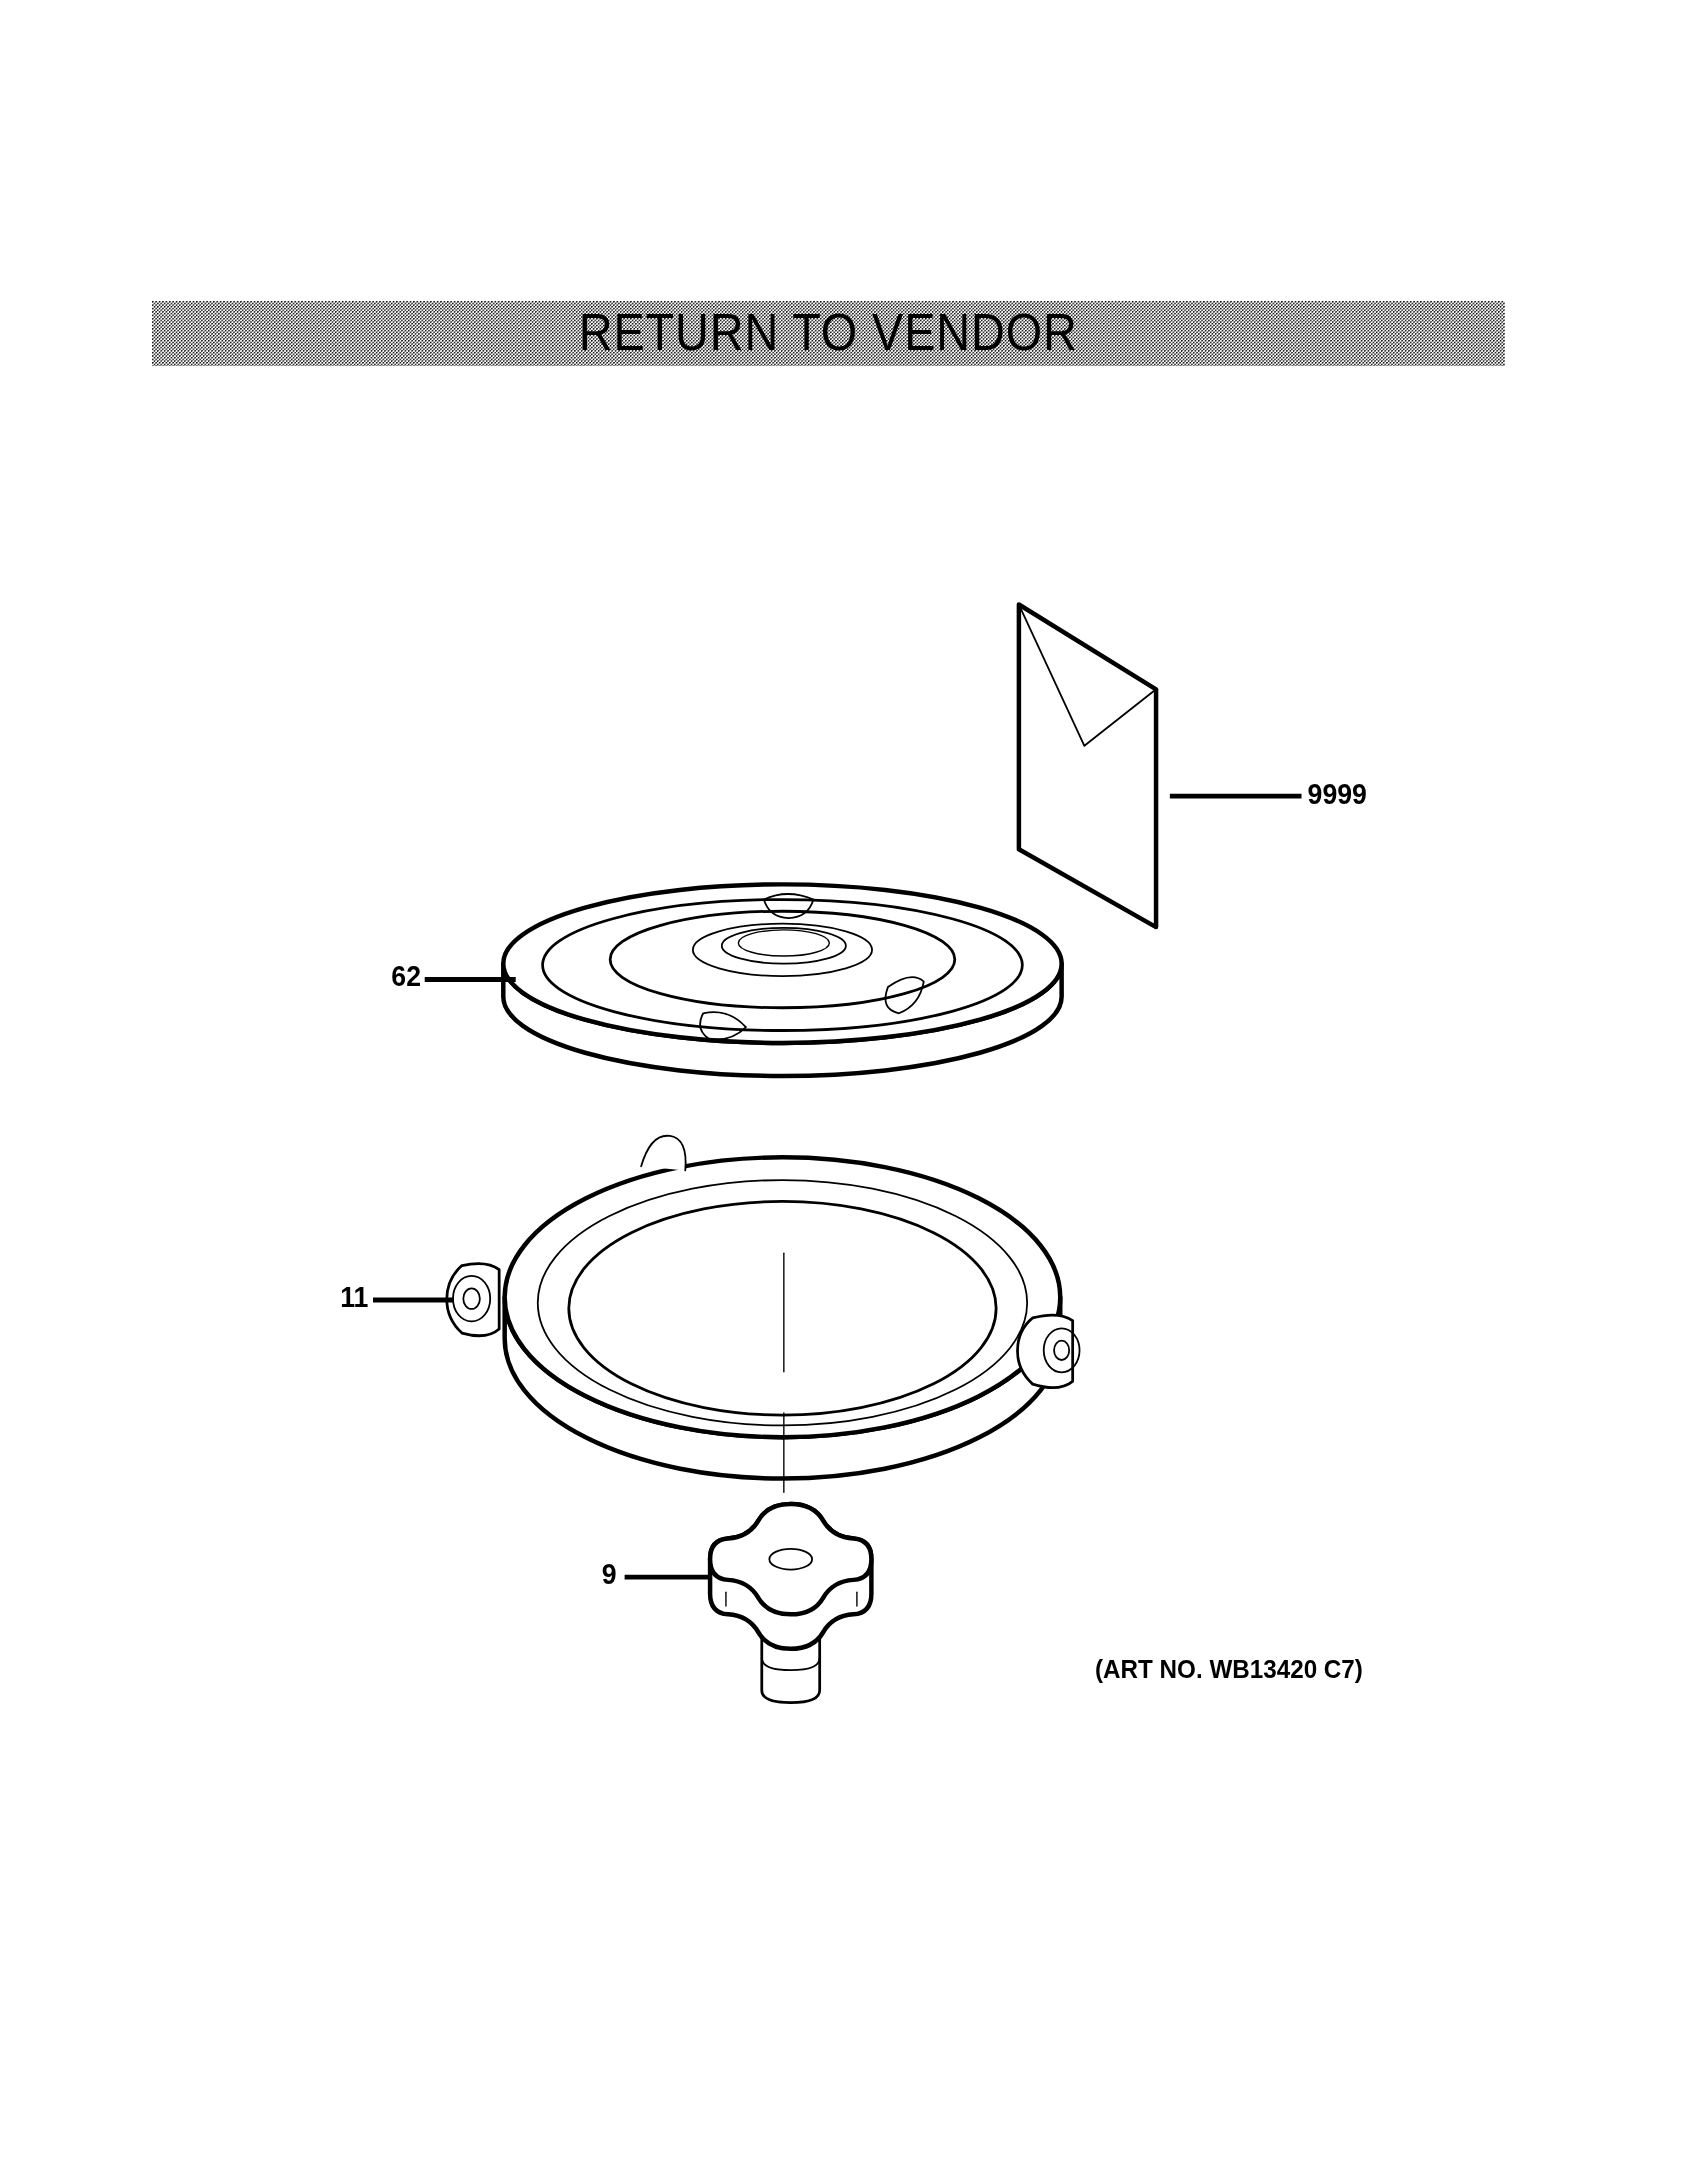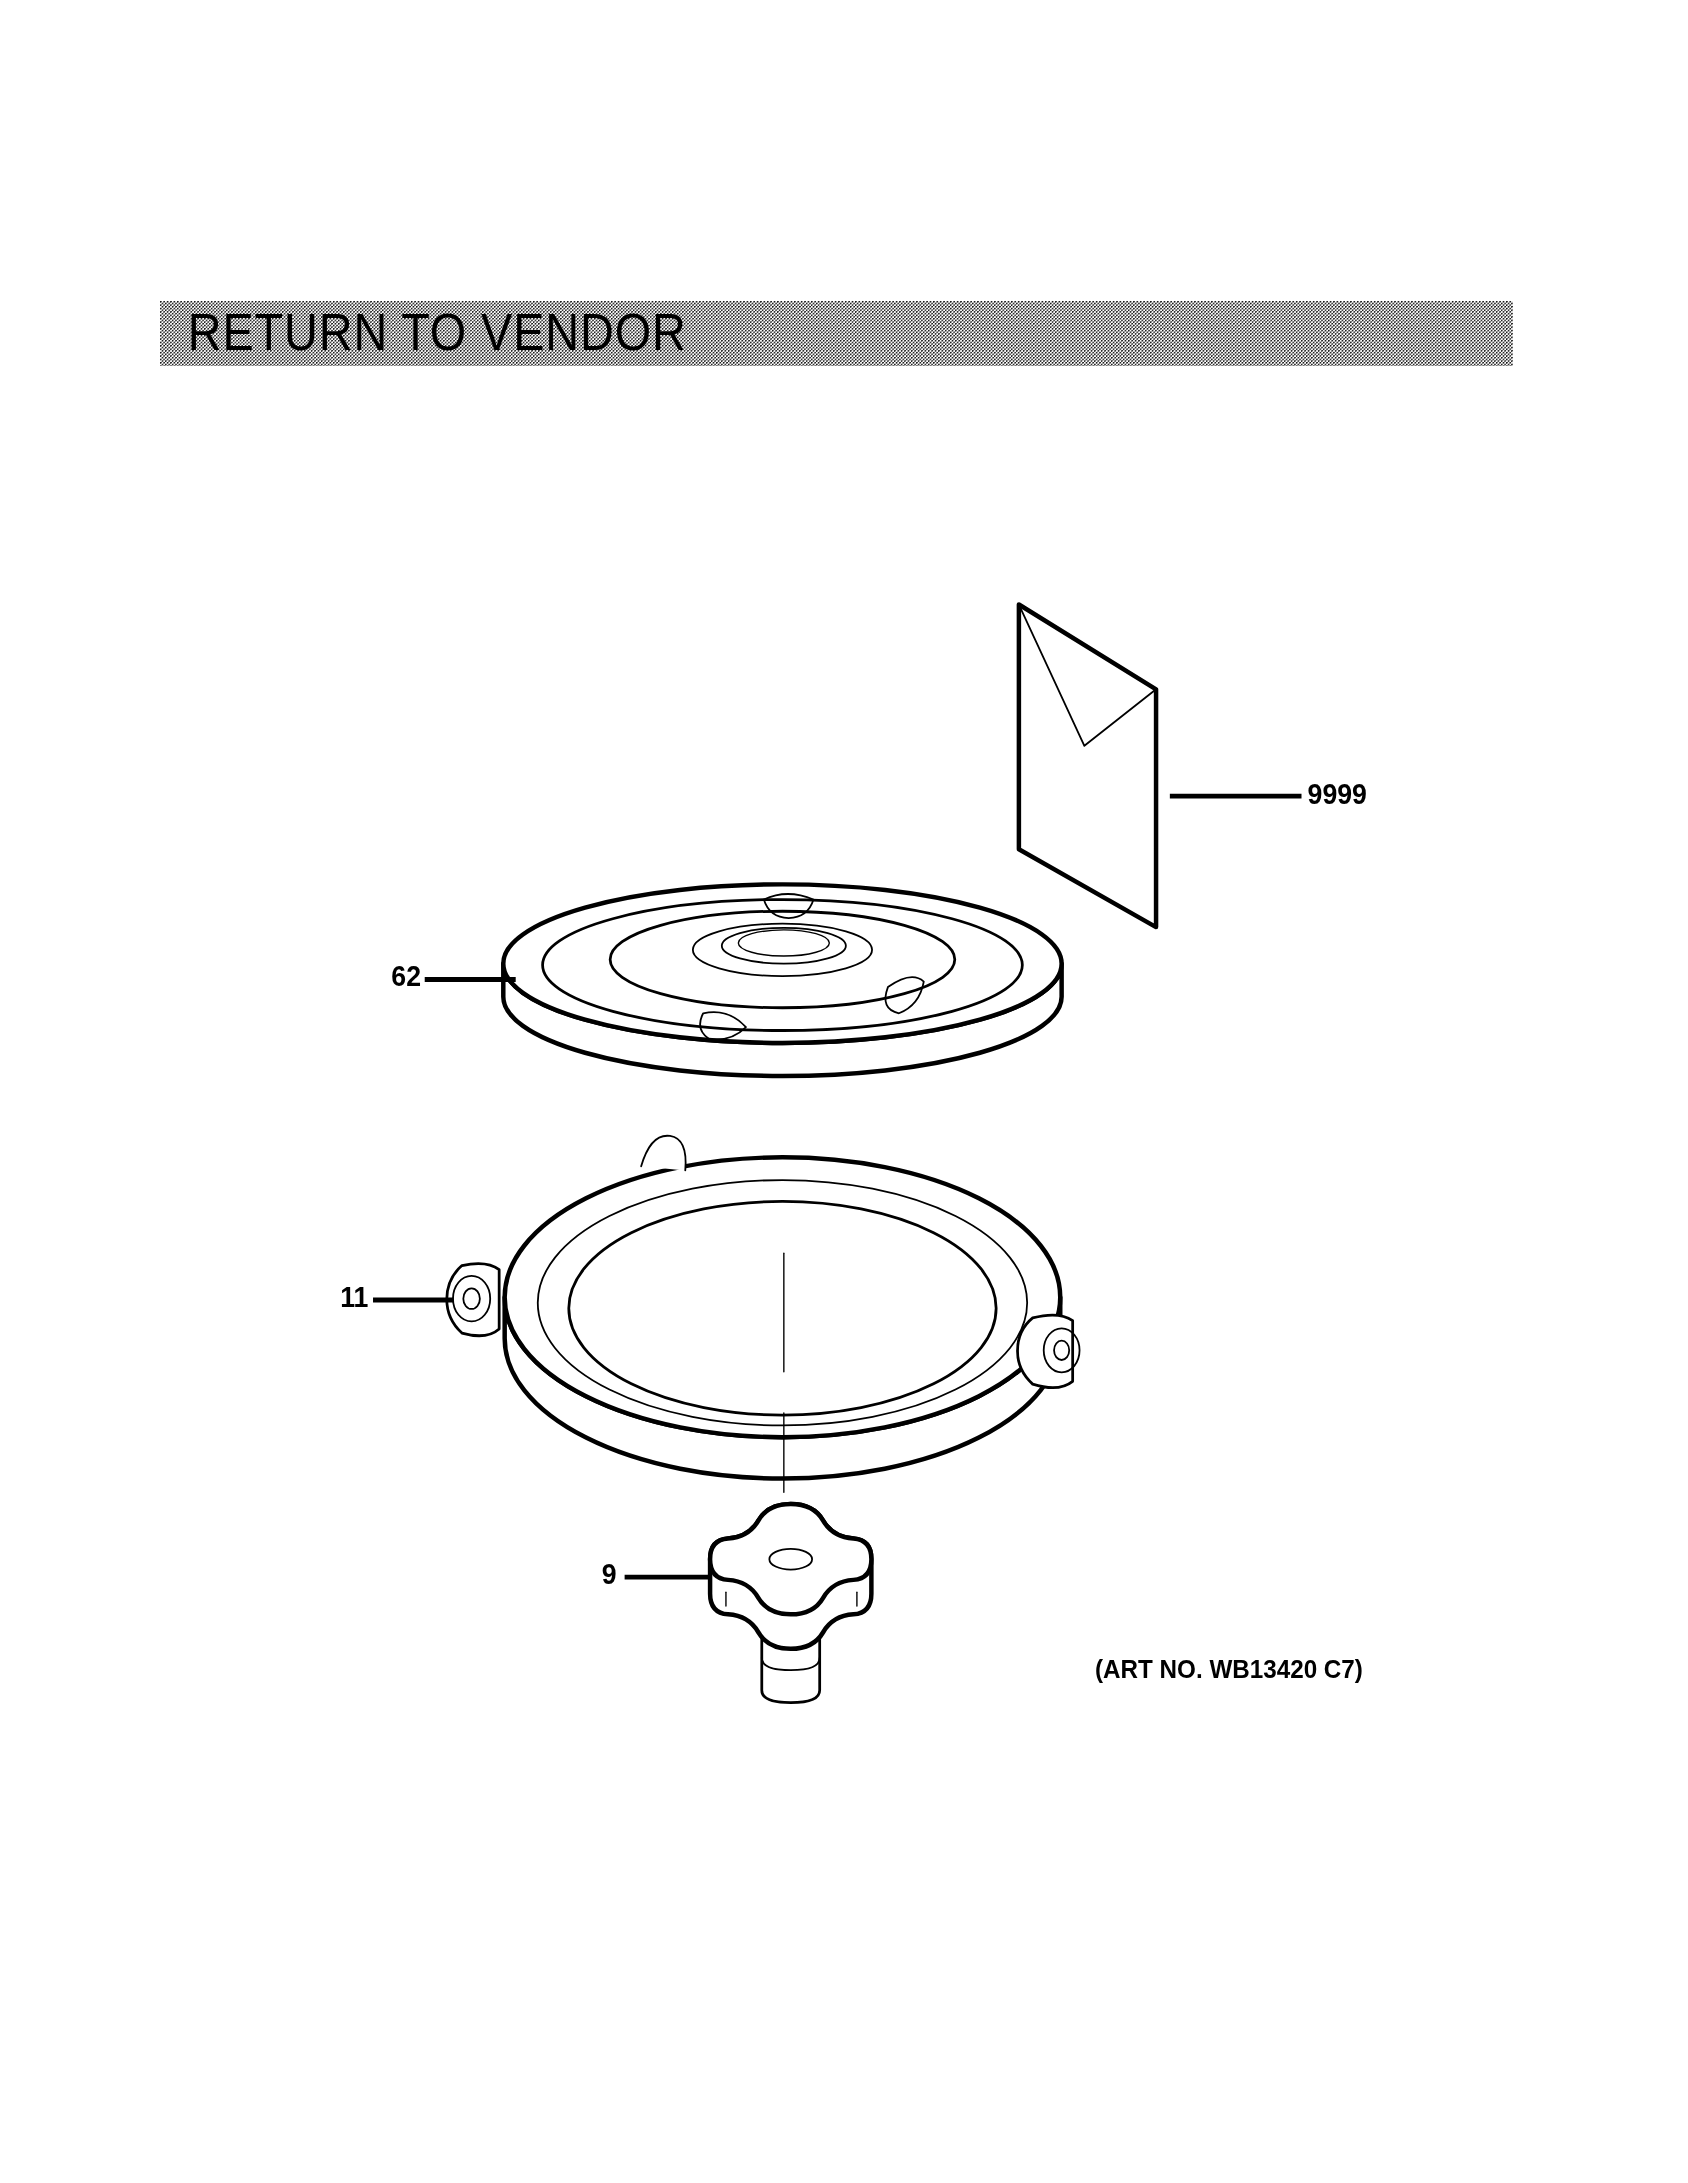--- a/index.html
+++ b/index.html
@@ -16,33 +16,34 @@
     position: relative;
     width: 1689px;
     height: 2183px;
     background: #ffffff;
     overflow: hidden;
   }
 
   
   #title-banner {
     position: absolute;
-    left: 160px;
+    left: 152px;
     top: 301px;
     width: 1353px;
     height: 65px;
     
     background-color: #ffffff;
     background-image:
       radial-gradient(circle at 0.7px 0.7px, #1a1a1a 0.7px, rgba(255,255,255,0) 0.9px),
       radial-gradient(circle at 0.7px 0.7px, #1a1a1a 0.7px, rgba(255,255,255,0) 0.9px);
     background-size: 3.4px 3.4px, 3.4px 3.4px;
     background-position: 0 0, 1.7px 1.7px;
     display: flex;
     align-items: center;
+    justify-content: center;
   }
   #title-text {
     font-family: "Liberation Sans", sans-serif;
     font-size: 52px;
     font-weight: 400;
     letter-spacing: 1px;
     line-height: 1;
     color: #000000;
     transform: scaleX(0.90);
     transform-origin: center center;

